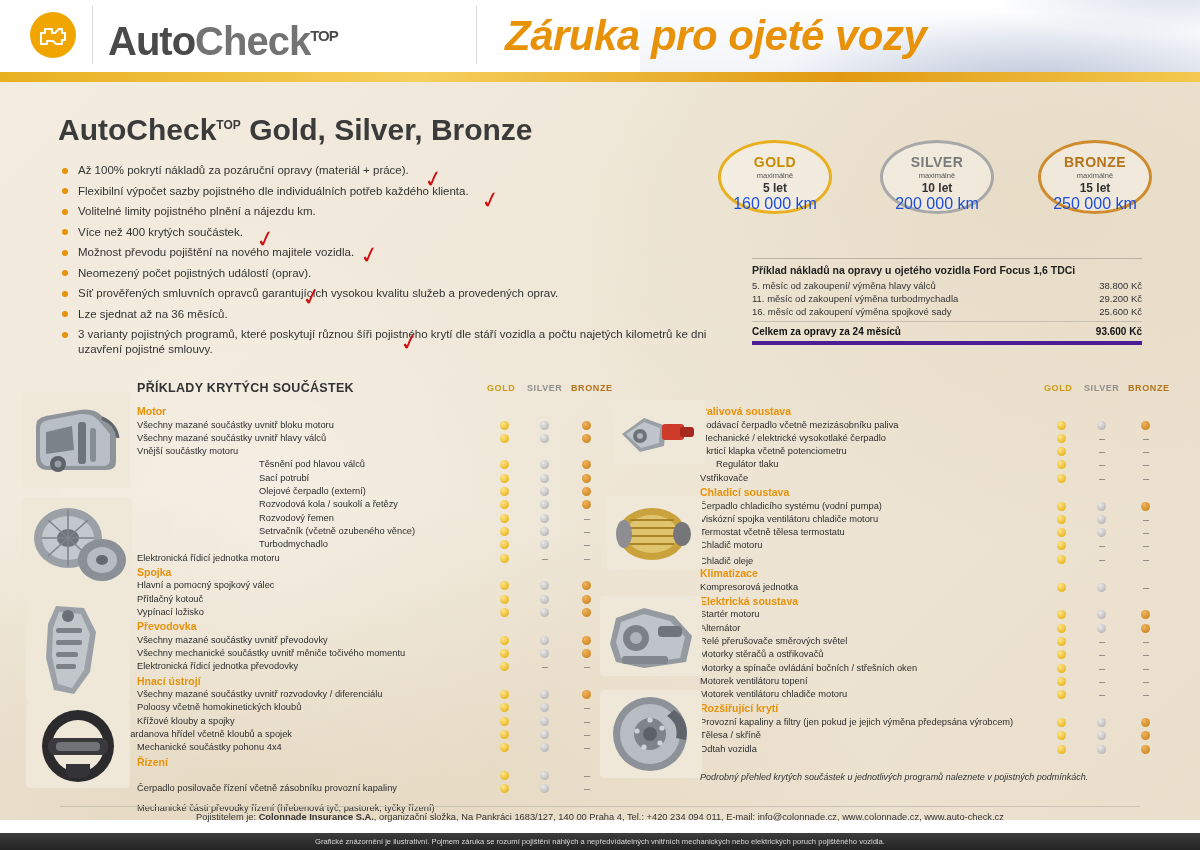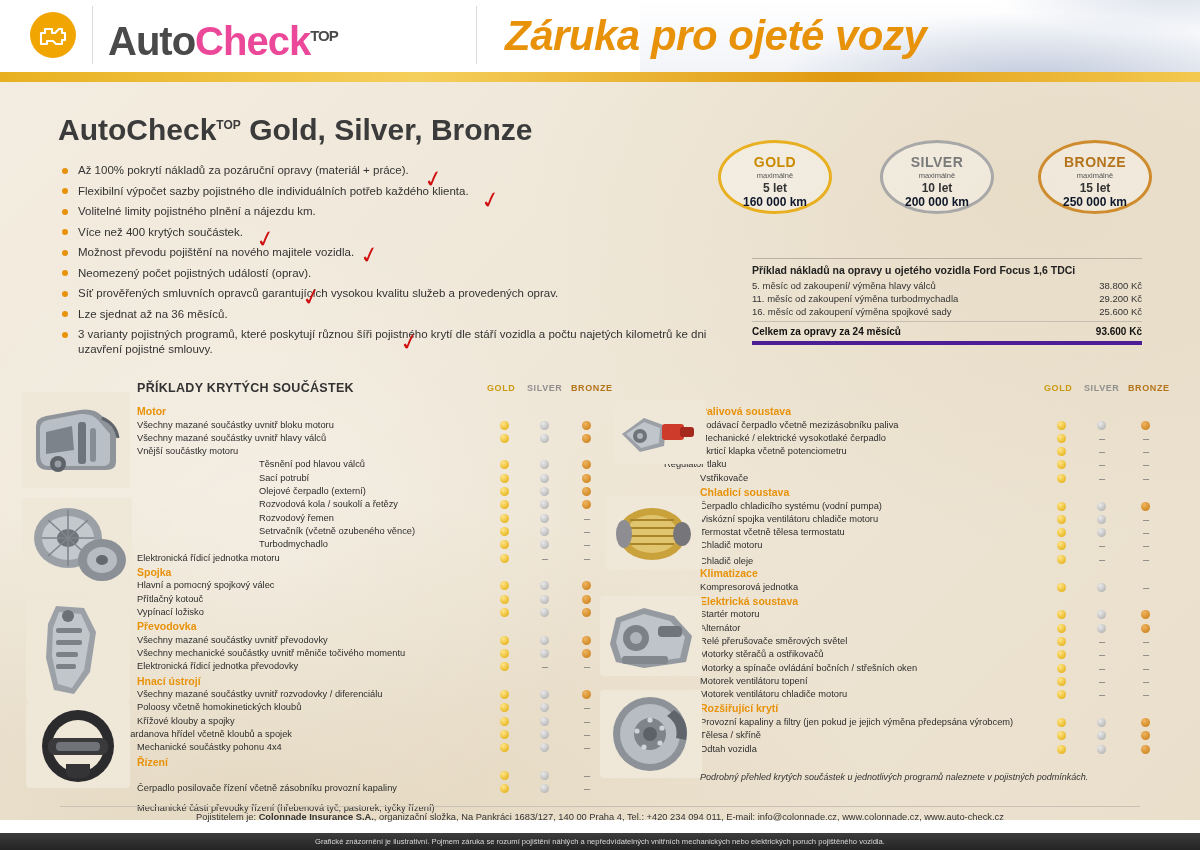--- a/index.html
+++ b/index.html
@@ -36,21 +36,21 @@
     background:#f0a500;display:flex;align-items:center;justify-content:center;
   }
   .logo-circle svg{display:block;}
   .brand{
     position:absolute;left:108px;top:8px;width:360px;height:56px;
   }
   .brand-text{
     font-size:40px;font-weight:bold;letter-spacing:-1px;line-height:56px;
     color:#4a4a4a;white-space:nowrap;
   }
-  .brand-text .check{color:#ec4899;}
+  .brand-text .check{color:#737373;}
   .brand-top{font-size:15px;vertical-align:super;font-weight:bold;color:#4a4a4a;}
   .brand-divider{
     position:absolute;left:476px;top:6px;width:1px;height:58px;background:#d9d9d9;
   }
   .header-title{
     position:absolute;left:505px;top:7px;
     font-size:42px;font-weight:bold;color:#e8920a;
     letter-spacing:-.5px;line-height:58px;white-space:nowrap;
     font-style:italic;
   }
@@ -106,21 +106,21 @@
   }
 
   
   .badge{
     position:absolute;width:114px;height:74px;border-radius:50%;
     text-align:center;box-sizing:border-box;padding-top:11px;
   }
   .badge .b-name{font-size:14px;font-weight:bold;letter-spacing:.5px;}
   .badge .b-sub{font-size:7.5px;color:#555;margin-top:1px;}
   .badge .b-l1{font-size:12px;font-weight:bold;color:#333;margin-top:1px;}
-  .badge .b-l2{font-size:12px;font-weight:bold;color:#0f172a;}
+  .badge .b-l2{font-size:16px;font-weight:normal;color:#1d4ed8;}
   .badge-gold{left:718px;top:140px;border:3px solid #e8b020;background:rgba(255,255,255,.35);}
   .badge-gold .b-name{color:#c98a00;}
   .badge-silver{left:880px;top:140px;border:3px solid #a8a8a8;background:rgba(255,255,255,.35);}
   .badge-silver .b-name{color:#7a7a7a;}
   .badge-bronze{left:1038px;top:140px;border:3px solid #cf8c2e;background:rgba(255,255,255,.35);}
   .badge-bronze .b-name{color:#b4741c;}
 
   
   .cost-box{
     position:absolute;left:752px;top:258px;width:390px;
@@ -396,21 +396,21 @@
       <div class="dot s" style="left: 1097px; top: 420.5px;"></div>
       <div class="dot b" style="left: 1141px; top: 420.5px;"></div>
       <div class="row-label" style="left: 700px; top: 432.8px;">Mechanické / elektrické vysokotlaké čerpadlo</div>
       <div class="dot g" style="left: 1057px; top: 433.8px;"></div>
       <div class="dash" style="left: 1099px; top: 433.8px;">–</div>
       <div class="dash" style="left: 1143px; top: 433.8px;">–</div>
       <div class="row-label" style="left: 700px; top: 446.1px;">Škrticí klapka včetně potenciometru</div>
       <div class="dot g" style="left: 1057px; top: 447.1px;"></div>
       <div class="dash" style="left: 1099px; top: 447.1px;">–</div>
       <div class="dash" style="left: 1143px; top: 447.1px;">–</div>
-      <div class="row-label" style="left: 664px; top: 459.4px;">Regulátor tlaku</div>
+      <div class="row-label" style="left: 716px; top: 459.4px;">Regulátor tlaku</div>
       <div class="dot g" style="left: 1057px; top: 460.4px;"></div>
       <div class="dash" style="left: 1099px; top: 460.4px;">–</div>
       <div class="dash" style="left: 1143px; top: 460.4px;">–</div>
       <div class="row-label" style="left: 700px; top: 472.7px;">Vstřikovače</div>
       <div class="dot g" style="left: 1057px; top: 473.7px;"></div>
       <div class="dash" style="left: 1099px; top: 473.7px;">–</div>
       <div class="dash" style="left: 1143px; top: 473.7px;">–</div>
       <div class="cat" style="left: 700px; top: 486px;">Chladicí soustava</div>
       <div class="row-label" style="left: 700px; top: 500.5px;">Čerpadlo chladicího systému (vodní pumpa)</div>
       <div class="dot g" style="left: 1057px; top: 501.5px;"></div>

